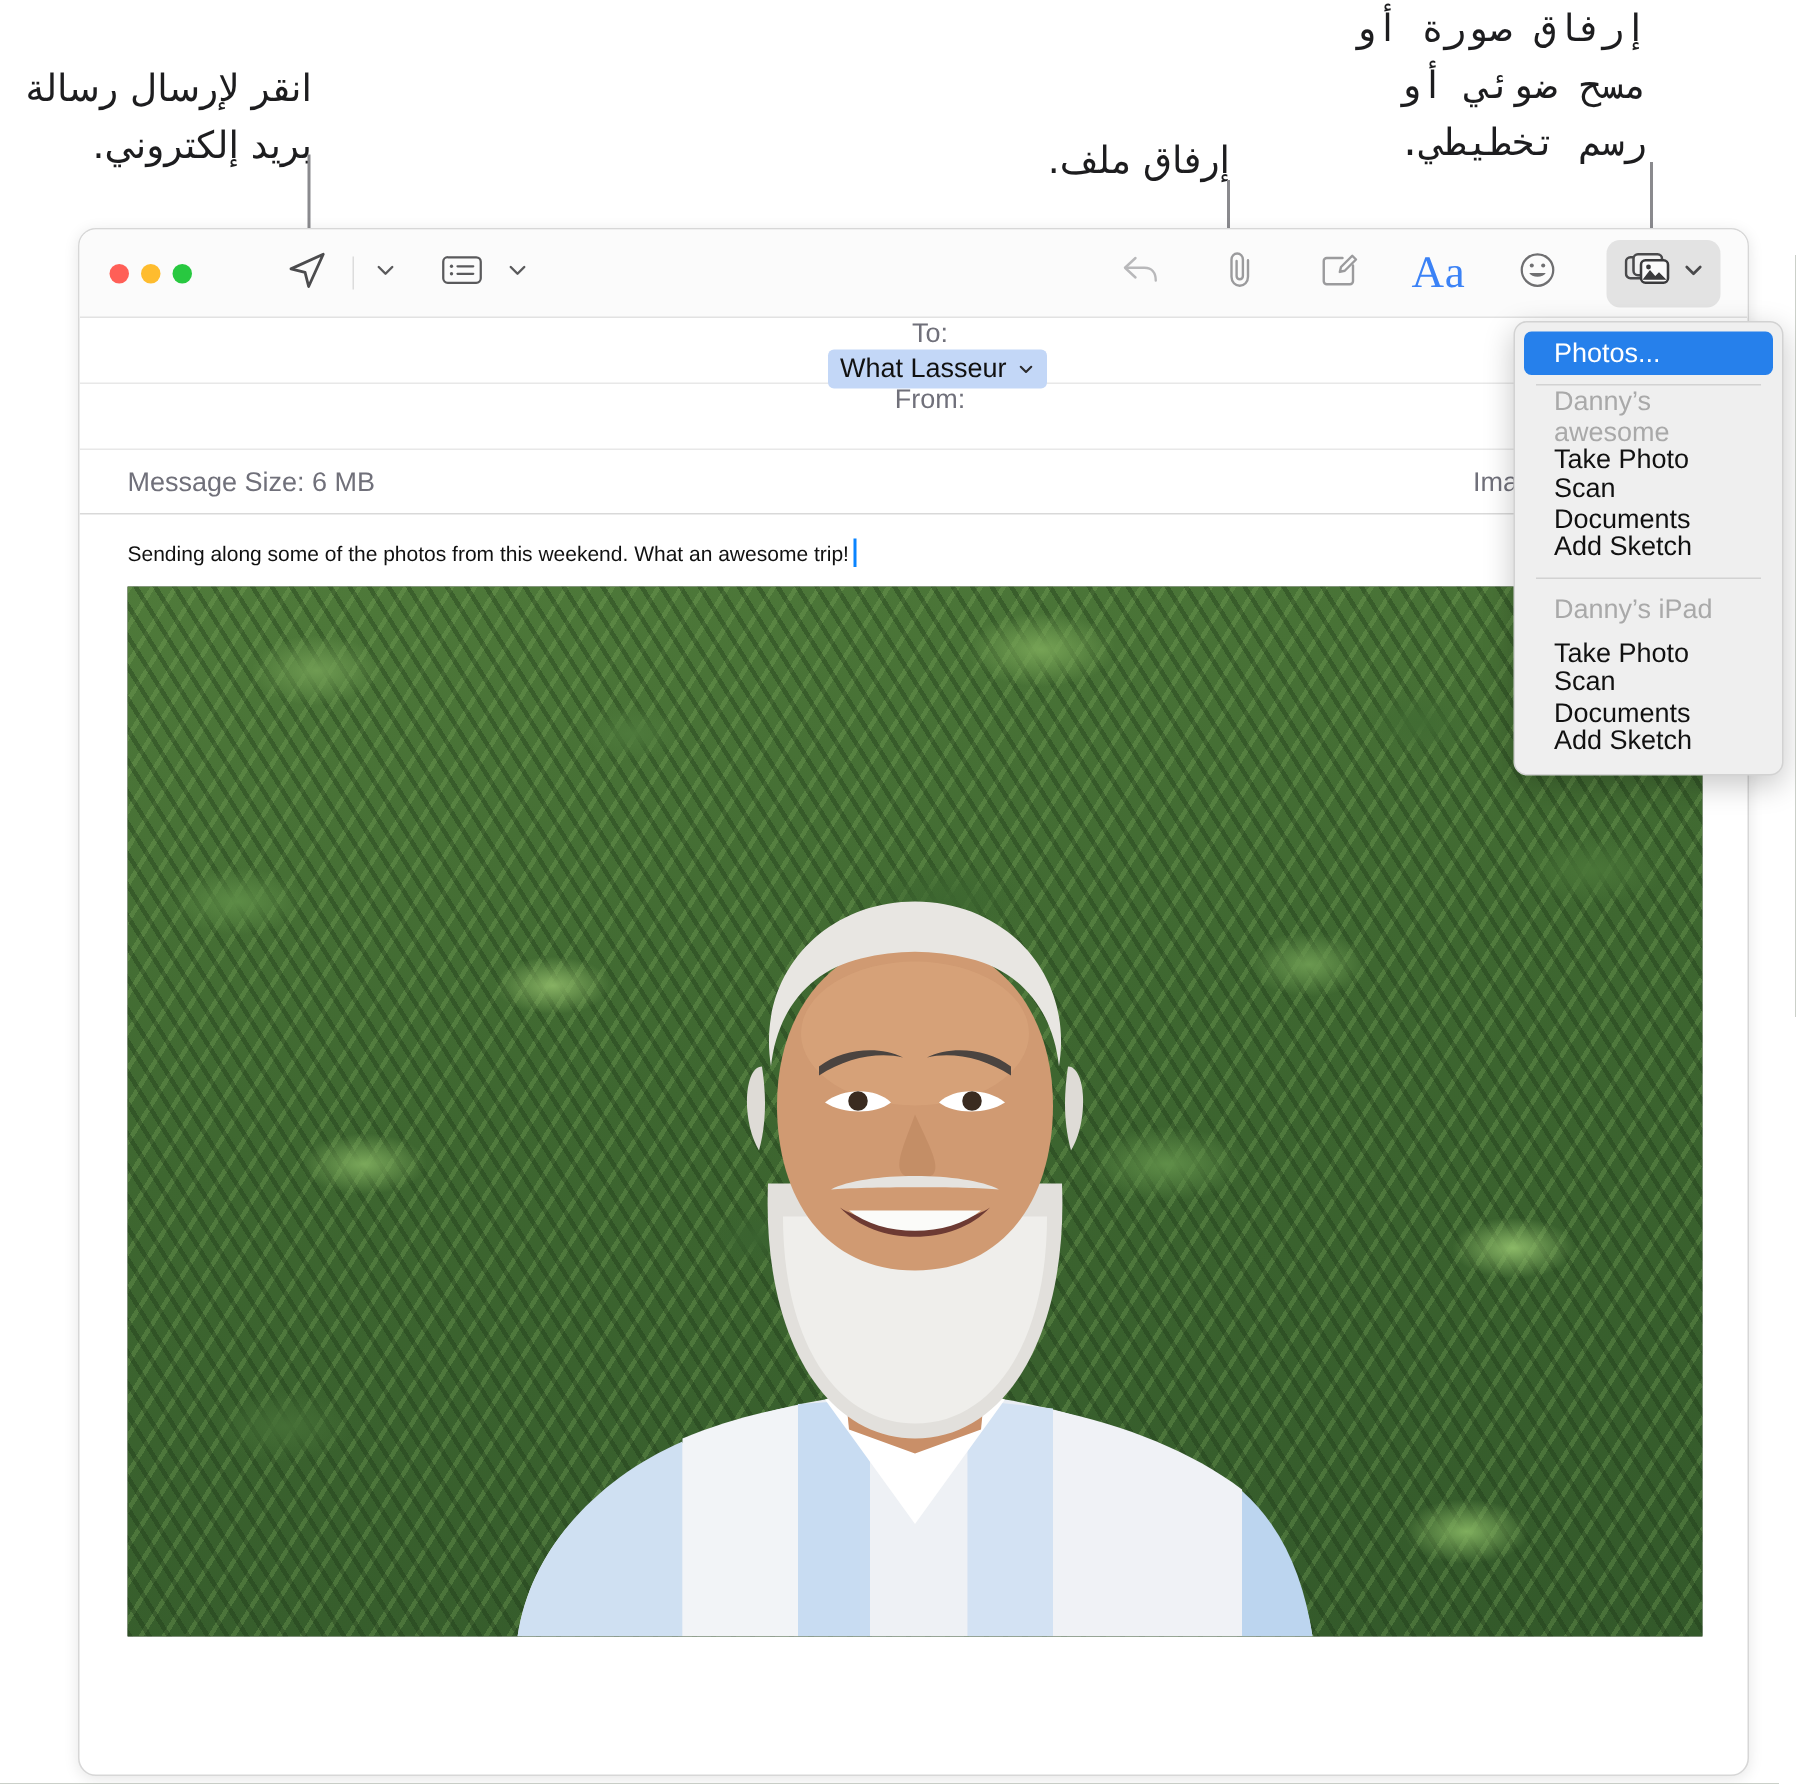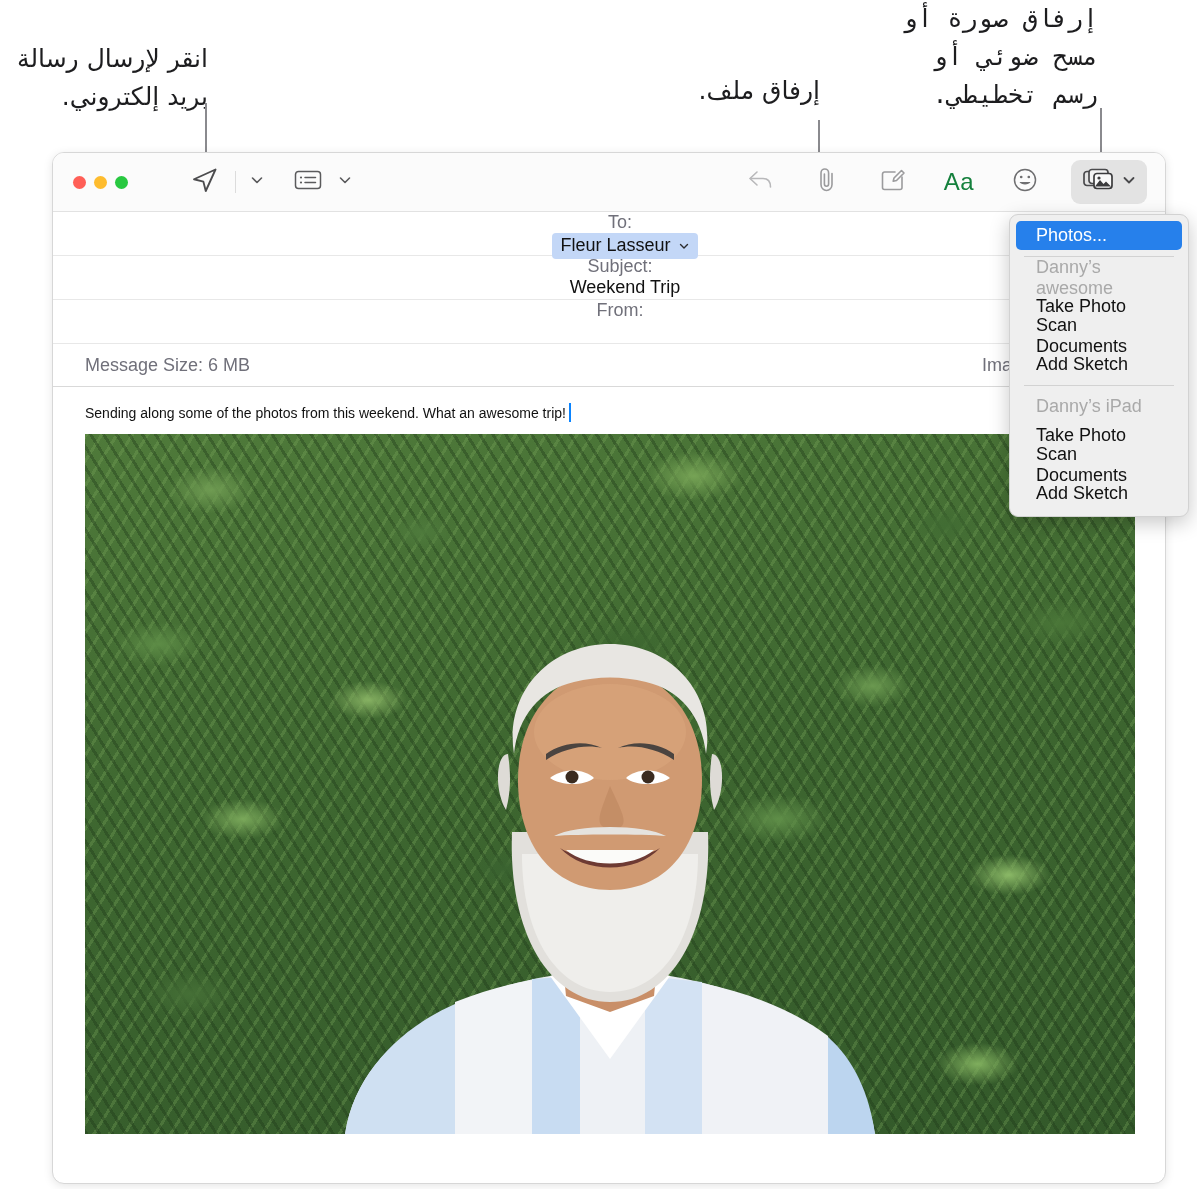--- a/index.html
+++ b/index.html
@@ -29,21 +29,21 @@
   }
   .leader {
     position: absolute;
     width: 2px;
     background: #8a8a8e;
   }
 
   #callout-send      { left: 0px;   top: 40px;  width: 208px; }
   #leader-send       { left: 205px; top: 103px; height: 74px; }
 
-  #callout-attach    { left: 640px; top: 72px;  width: 180px; text-align: right; }
+  #callout-attach    { left: 640px; top: 88px;  width: 180px; text-align: right; }
   #leader-attach     { left: 818px; top: 120px; height: 57px; }
 
   #callout-photo     { left: 880px; top: 2px;   width: 218px; font-family: Liberation Mono, monospace; }
   #leader-photo      { left: 1100px;top: 108px; height: 52px; }
 
   
   .window {
     position: absolute;
     left: 52px;
     top: 152px;
@@ -110,23 +110,23 @@
     gap: 26px;
   }
   .tb-btn-right {
     width: 40px;
     height: 36px;
     display: flex;
     align-items: center;
     justify-content: center;
   }
   .aa-label {
-    font-size: 24px;
-    color: #15803d;
-    font-family: Liberation Sans, sans-serif;
+    font-size: 30px;
+    color: #3b82f6;
+    font-family: Liberation Serif, serif;
     letter-spacing: 0.5px;
   }
   .photo-btn {
     display: flex;
     align-items: center;
     gap: 6px;
     background: #e3e3e3;
     border-radius: 9px;
     padding: 7px 10px 7px 12px;
     margin-right: 2px;
@@ -402,34 +402,30 @@
         </span>
       </div>
     </div>
   </div>
 
   <div class="fields">
 
     <div class="field-row">
       <span class="field-label">To:</span>
       <span class="token">
-        <span>Fleur Lasseur</span>
+        <span>What Lasseur</span>
         <span class="token-chev">
           <svg width="12" height="12" viewBox="0 0 12 12" fill="none" stroke="#2b2b2d" stroke-width="1.4" stroke-linecap="round" stroke-linejoin="round">
             <path d="M2.5 4.5 L6 8 L9.5 4.5"></path>
           </svg>
         </span>
       </span>
     </div>
 
 
-    <div class="field-row">
-      <span class="field-label">Subject:</span>
-      <span class="field-value">Weekend Trip</span>
-    </div>
 
     <div class="field-row">
       <span class="field-label">From:</span>
     </div>
 
     <div class="size-row">
       <span>Message Size: 6 MB</span>
       <span class="size-right">
         <span>Image Size:</span>
         <span class="size-select">Act</span>

